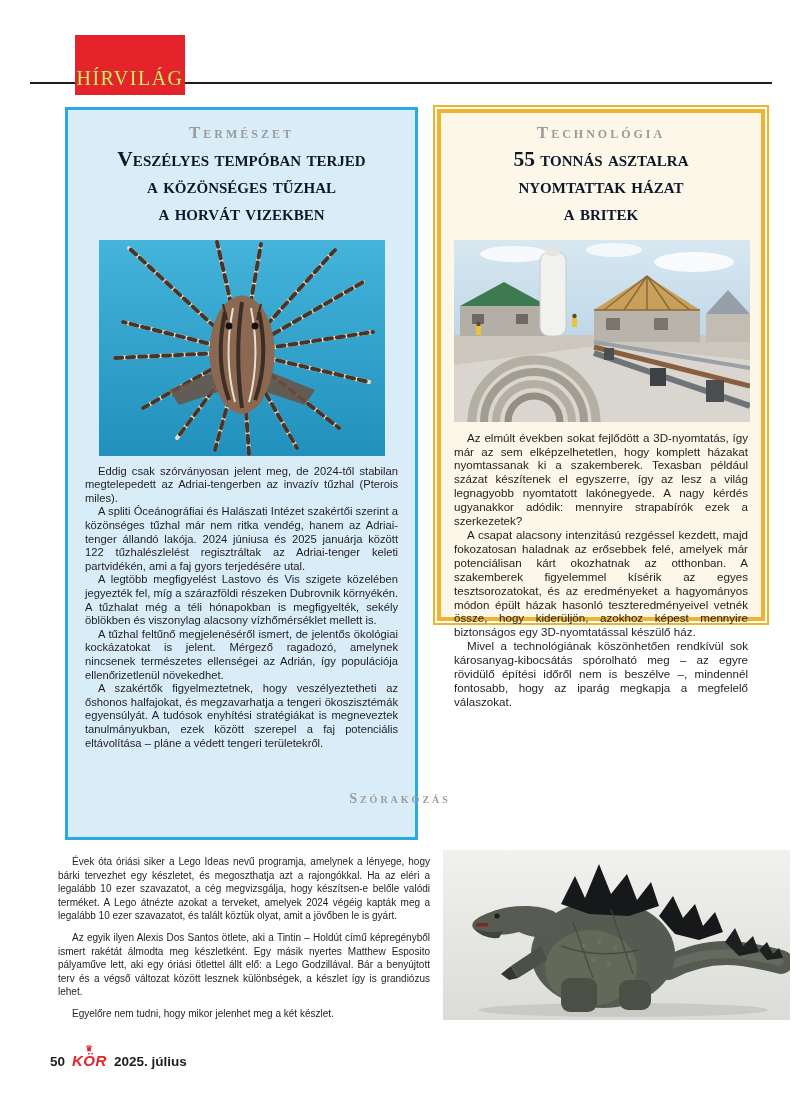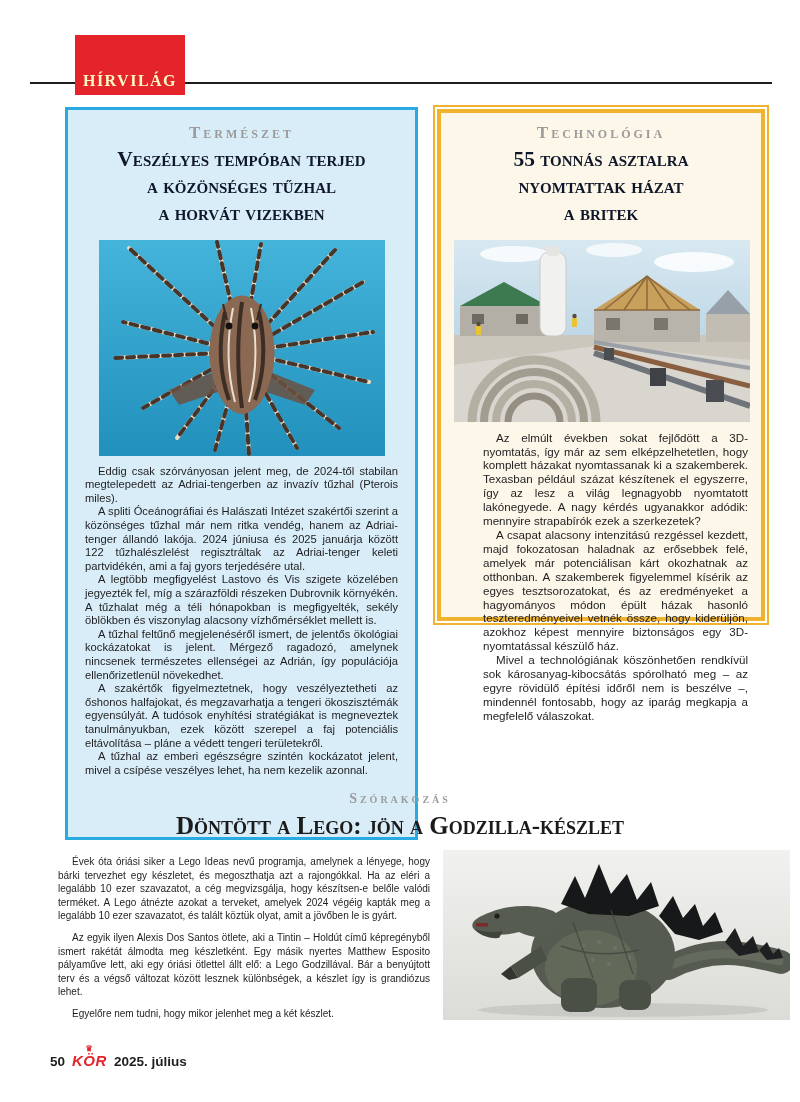--- a/index.html
+++ b/index.html
@@ -3,43 +3,43 @@
 <meta charset="utf-8">
 <style>
   html,body{margin:0;padding:0;background:#fff;}
   #page{position:relative;width:800px;height:1102px;background:#ffffff;overflow:hidden;
         font-family:"Liberation Sans",sans-serif;color:#1e1e20;}
 
   
   .masthead-rule{position:absolute;left:30px;right:28px;top:82px;height:2px;background:#1d1d1b;}
   .masthead-box{position:absolute;left:75px;top:35px;width:110px;height:60px;background:#E4232B;
         display:flex;align-items:flex-end;justify-content:center;padding-bottom:5px;box-sizing:border-box;}
-  .masthead-box span{color:#fef9c3;font-family:"Liberation Serif",serif;font-weight:bold;
-        font-size:16px;letter-spacing:1.5px;}
+  .masthead-box span{color:#bef264;font-family:"Liberation Serif",serif;font-weight:normal;
+        font-size:20px;letter-spacing:1.5px;}
 
   
   .box{position:absolute;box-sizing:border-box;}
   .box-nature{left:65px;top:107px;width:353px;height:733px;background:#D9EDF8;
         border:3px solid #29ABE2;padding:13px 17px 0;}
   .box-tech{left:433px;top:105px;width:336px;height:520px;background:#FCF7E8;
         border:2px solid #F0B32E;box-shadow:inset 0 0 0 2px #FFFFFF,inset 0 0 0 6px #F0B32E;
         padding:16px 19px 0;}
 
   .kicker{text-align:center;font-family:"Liberation Serif",serif;font-variant:small-caps;
         letter-spacing:3px;color:#9B9B9B;font-size:17px;font-weight:600;}
   .headline{text-align:center;font-family:"Liberation Serif",serif;font-variant:small-caps;
         font-weight:bold;color:#0f172a;font-size:21.5px;line-height:1.25;margin-top:3px;}
   .headline span{display:block;}
 
   .photo{display:block;margin:13px auto 9px;}
   .photo svg{display:block;}
 
   .bodytext p{margin:0;text-align:justify;text-indent:13px;}
   .box-nature .bodytext p{font-size:11.2px;line-height:13.6px;}
-  .box-tech  .bodytext p{font-size:11.6px;line-height:13.9px;margin-left:29px;}
+  .box-tech  .bodytext p{font-size:11.6px;line-height:13.9px;}
 
   
   .bottom-kicker{position:absolute;left:0;right:0;top:791px;text-align:center;
         font-family:"Liberation Serif",serif;font-variant:small-caps;letter-spacing:3px;
         color:#9B9B9B;font-size:14px;font-weight:600;}
   .bottom-headline{position:absolute;left:0;right:0;top:812px;text-align:center;
         font-family:"Liberation Serif",serif;font-variant:small-caps;font-weight:bold;
         color:#1b1b1b;font-size:25px;}
   .bottom-text{position:absolute;left:50px;top:847px;width:388px;}
   .bottom-text p{margin:8px;text-align:justify;text-indent:14px;font-size:10px;line-height:13.6px;}
@@ -137,21 +137,20 @@
         <line x1="158" y1="80" x2="162" y2="64" stroke="#3C2D25" stroke-width="2"></line>
       </svg>
     </div>
 
     <div class="bodytext">
       <p>Eddig csak szórványosan jelent meg, de 2024-től stabilan megtelepedett az Adriai-tengerben az invazív tűzhal (Pterois miles).</p>
       <p>A spliti Óceánográfiai és Halászati Intézet szakértői szerint a közönséges tűzhal már nem ritka vendég, hanem az Adriai-tenger állandó lakója. 2024 júniusa és 2025 januárja között 122 tűzhalészlelést regisztráltak az Adriai-tenger keleti partvidékén, ami a faj gyors terjedésére utal.</p>
       <p>A legtöbb megfigyelést Lastovo és Vis szigete közelében jegyezték fel, míg a szárazföldi részeken Dubrovnik környékén. A tűzhalat még a téli hónapokban is megfigyelték, sekély öblökben és viszonylag alacsony vízhőmérséklet mellett is.</p>
       <p>A tűzhal feltűnő megjelenéséről ismert, de jelentős ökológiai kockázatokat is jelent. Mérgező ragadozó, amelynek nincsenek természetes ellenségei az Adrián, így populációja ellenőrizetlenül növekedhet.</p>
       <p>A szakértők figyelmeztetnek, hogy veszélyeztetheti az őshonos halfajokat, és megzavarhatja a tengeri ökoszisztémák egyensúlyát. A tudósok enyhítési stratégiákat is megneveztek tanulmányukban, ezek között szerepel a faj potenciális eltávolítása – pláne a védett tengeri területekről.</p>
-      <p>A tűzhal az emberi egészségre szintén kockázatot jelent, mivel a csípése veszélyes lehet, ha nem kezelik azonnal.</p>
     </div>
   </div>
 
   <div class="box box-tech">
     <div class="kicker">Technológia</div>
     <div class="headline">
       <span>55 tonnás asztalra</span>
       <span>nyomtattak házat</span>
       <span>a britek</span>
     </div>
@@ -217,21 +216,20 @@
     </div>
 
     <div class="bodytext">
       <p>Az elmúlt években sokat fejlődött a 3D-nyomtatás, így már az sem elképzelhetetlen, hogy komplett házakat nyomtassanak ki a szakemberek. Texasban például százat készítenek el egyszerre, így az lesz a világ legnagyobb nyomtatott lakónegyede. A nagy kérdés ugyanakkor adódik: mennyire strapabírók ezek a szerkezetek?</p>
       <p>A csapat alacsony intenzitású rezgéssel kezdett, majd fokozatosan haladnak az erősebbek felé, amelyek már potenciálisan kárt okozhatnak az otthonban. A szakemberek figyelemmel kísérik az egyes tesztsorozatokat, és az eredményeket a hagyományos módon épült házak hasonló teszteredményeivel vetnék össze, hogy kiderüljön, azokhoz képest mennyire biztonságos egy 3D-nyomtatással készülő ház.</p>
       <p>Mivel a technológiának köszönhetően rendkívül sok károsanyag-kibocsátás spórolható meg – az egyre rövidülő építési időről nem is beszélve –, mindennél fontosabb, hogy az iparág megkapja a megfelelő válaszokat.</p>
     </div>
   </div>
 
   <div class="bottom-kicker">Szórakozás</div>
-  <div class="bottom-headline">Döntött a Lego: jön a Godzilla-készlet</div>
 
   <div class="bottom-text">
     <p>Évek óta óriási siker a Lego Ideas nevű programja, amelynek a lényege, hogy bárki tervezhet egy készletet, és megoszthatja azt a rajongókkal. Ha az eléri a legalább 10 ezer szavazatot, a cég megvizsgálja, hogy készítsen-e belőle valódi terméket. A Lego átnézte azokat a terveket, amelyek 2024 végéig kapták meg a legalább 10 ezer szavazatot, és talált köztük olyat, amit a jövőben le is gyárt.</p>
     <p>Az egyik ilyen Alexis Dos Santos ötlete, aki a Tintin – Holdút című képregényből ismert rakétát álmodta meg készletként. Egy másik nyertes Matthew Esposito pályaműve lett, aki egy óriási ötlettel állt elő: a Lego Godzillával. Bár a benyújtott terv és a végső változat között lesznek különbségek, a készlet így is grandiózus lehet.</p>
     <p>Egyelőre nem tudni, hogy mikor jelenhet meg a két készlet.</p>
   </div>
 
   <div class="godzilla-wrap">
     <svg width="347" height="170" viewBox="0 0 347 170">
       <defs>

